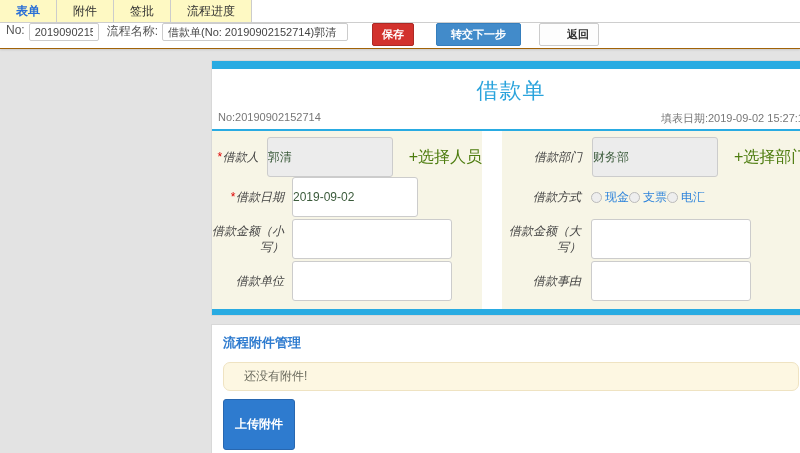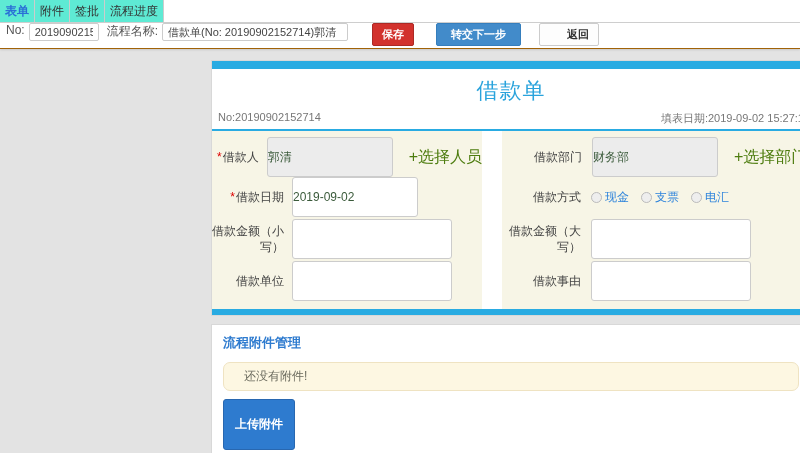--- a/index.html
+++ b/index.html
@@ -1,21 +1,21 @@
 <!DOCTYPE html>
 <html><head>
 <meta charset="utf-8">
 <style>
   * { margin:0; padding:0; box-sizing:border-box; }
   html,body { width:800px; height:453px; background:#e3e3e3; font-family:"Liberation Sans","DejaVu Sans",sans-serif; }
   .screen { position:relative; width:800px; height:453px; overflow:hidden; background:#e3e3e3; }
 
   
   .tabbar { height:23px; background:#fff; border-bottom:1px solid #d0d0d0; display:flex; align-items:stretch; }
-  .tab { padding:0 5px; line-height:22px; font-size:12px; color:#333; border-right:1px solid #ccc; background:#5eead4; cursor:pointer; white-space:nowrap; }
+  .tab { padding:0 16px; line-height:22px; font-size:12px; color:#333; border-right:1px solid #ccc; background:#fef9c3; cursor:pointer; white-space:nowrap; }
   .tab.active { color:#2a6fd6; font-weight:bold; }
 
   
   .cmdbar { height:26px; background:#fff; border-bottom:1px solid #a16207; box-shadow:0 1px 2px rgba(0,0,0,.12); display:flex; align-items:flex-start; padding:0 6px; font-size:12px; color:#555; }
   .cmdbar label { margin-right:4px; white-space:nowrap; }
   .cmdbar input { height:18px; border:1px solid #ccc; border-radius:2px; font-size:11px; padding:0 5px; color:#444; font-family:inherit; }
   .inp-no { width:70px; }
   .inp-flow { width:186px; }
   .btn { font-size:11px; font-weight:bold; border-radius:2px; padding:3px 9px; cursor:pointer; border:1px solid transparent; white-space:nowrap; }
   .btn-save { background:#d2322d; border-color:#ac2925; color:#fff; margin-left:24px; }
@@ -30,28 +30,28 @@
   .blue-top { height:8px; background:#29abe2; }
   .form-title { text-align:center; color:#29a3dc; font-size:22px; padding:7px 0 3px; letter-spacing:1px; }
   .form-meta { display:flex; justify-content:space-between; font-size:11px; color:#777; padding:2px 6px 3px; border-bottom:2px solid #29abe2; white-space:nowrap; }
   .form-body { position:relative; background:#f7f5e6; padding:6px 0 8px; }
   .col-divider { position:absolute; left:270px; top:0; bottom:0; width:20px; background:#fff; }
   .frow { display:flex; align-items:center; min-height:32px; position:relative; }
   .frow.tall { min-height:44px; }
   .half { display:flex; align-items:center; }
   .half.left  { width:270px; }
   .half.right { width:310px; margin-left:20px; }
-  .flabel { width:80px; text-align:right; padding-right:8px; font-size:12px; color:#444; line-height:1.35; }
+  .flabel { width:80px; text-align:right; padding-right:8px; font-size:12px; color:#444; line-height:1.35;font-style:italic; }
   .half.right .flabel { width:90px; padding-right:10px; }
   .req { color:#d00; margin-right:1px; font-size:12px; }
   .fctrl input { height:40px; border:1px solid #ccc; border-radius:3px; background:#fff; font-size:12px; padding:0 0; color:#3a5a3a; font-family:inherit; }
   .w126 { width:126px; } .w160 { width:160px; }
   .fctrl input.ro { background:#ececec; }
   .flink { color:#4d7c0f; font-size:16px; margin-left:16px; text-decoration:none; cursor:pointer; white-space:nowrap; }
-  .radios { display:flex; align-items:center; gap:12px; }
+  .radios { display:flex; align-items:center; gap:0; }
   .radio { display:flex; align-items:center; color:#2f84db; font-size:12px; cursor:pointer; }
   .radio .dot { width:11px; height:11px; border-radius:50%; border:1px solid #bbb; background:#eee; margin-right:3px; flex:none; }
   .blue-bottom { height:6px; background:#29abe2; }
 
   
   .attach-panel { margin-top:8px; padding:9px 11px 10px; }
   .sec-heading { font-size:13px; font-weight:bold; }
   .attach-panel .sec-heading { color:#2e7bcf; }
   .alert-box { margin-top:10px; background:#fdf7e2; border:1px solid #efe3c2; color:#6b6b5e; font-size:12px; padding:5px 0 5px 20px; border-radius:7px; }
   .btn-upload { margin-top:8px; background:#2e7bcf; border:1px solid #2867b0; color:#fff; font-size:12px; font-weight:bold; padding:16px 11px; border-radius:3px; cursor:pointer; }

